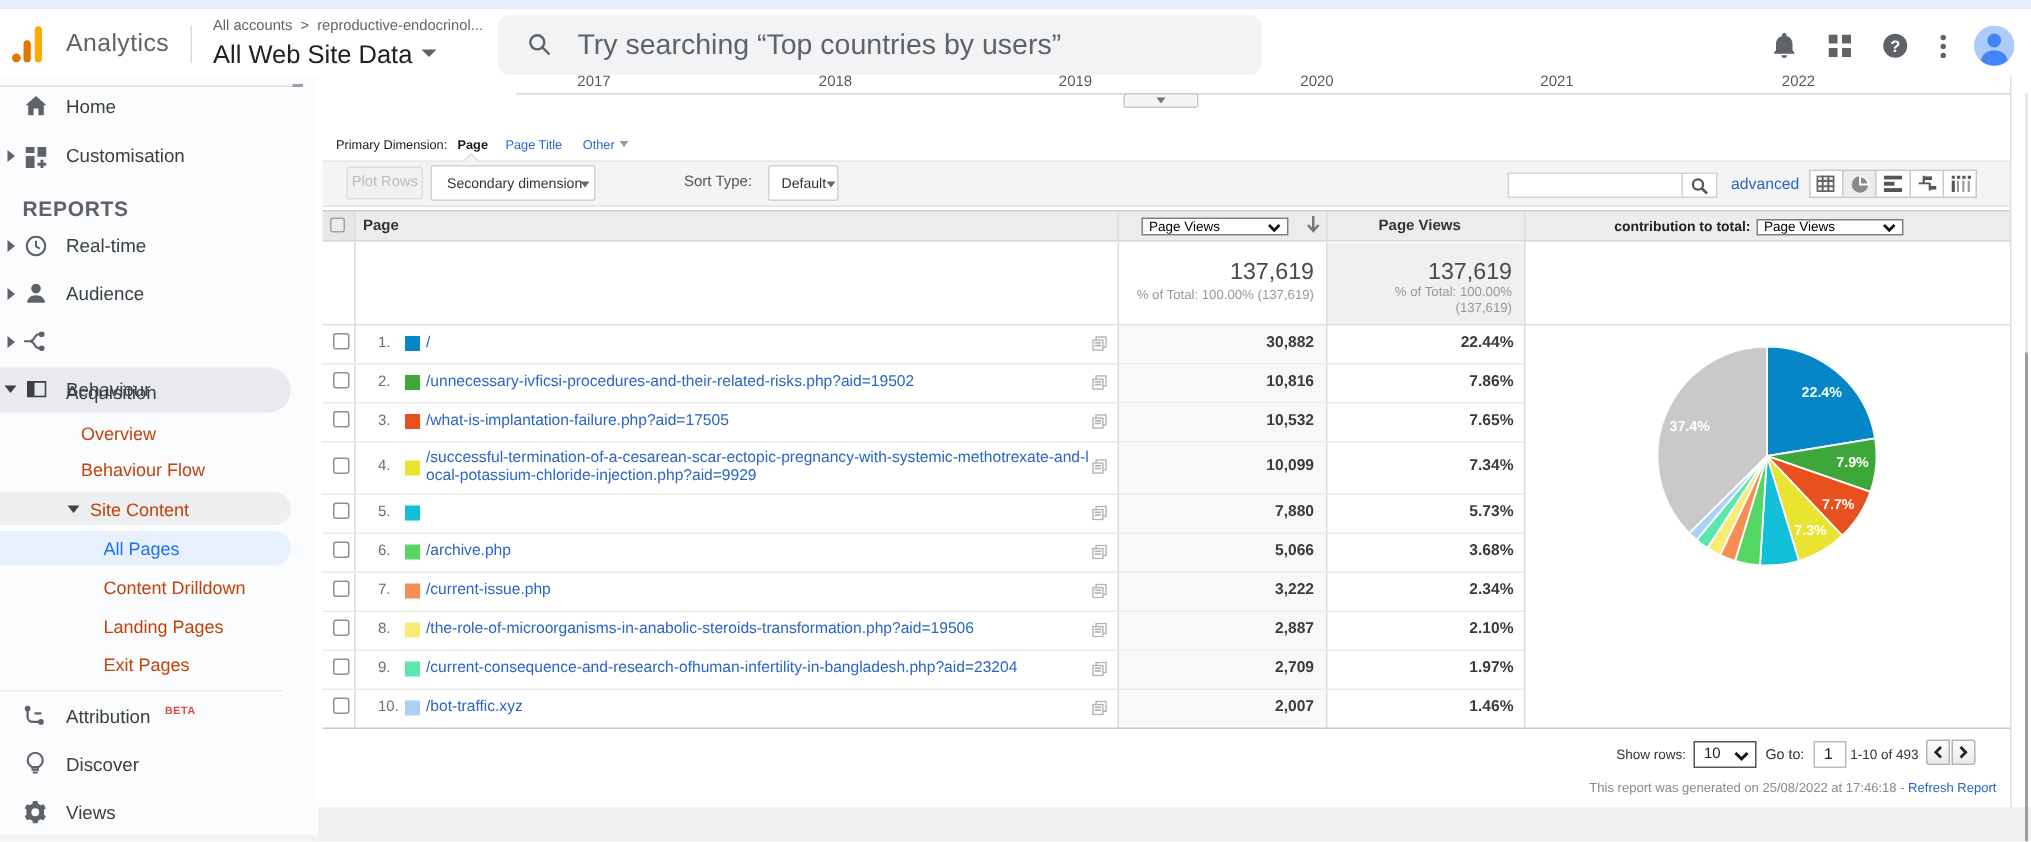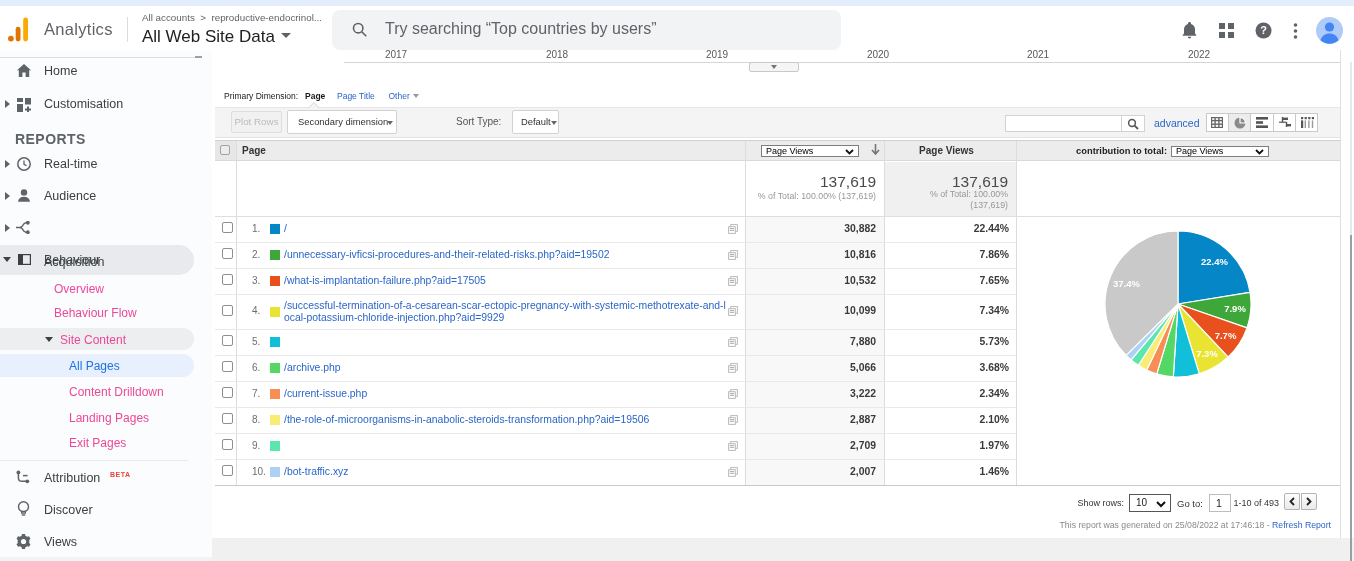--- a/index.html
+++ b/index.html
@@ -25,21 +25,21 @@
 <div class="abs" style="left:127px;top:17px;width:1px;height:25px;background:#dadce0;"></div>
 <div id="bc1" class="abs" style="left:142px;top:12px;font-size:9.8px;color:#5f6368;">All accounts &nbsp;&gt;&nbsp; reproductive-endocrinol...</div>
 <div id="bc2" class="abs" style="left:142px;top:27px;font-size:17px;color:#202124;">All Web Site Data</div>
 <div class="abs" style="left:281px;top:33px;width:0;height:0;border-left:5px solid transparent;border-right:5px solid transparent;border-top:5px solid #5f6368;"></div>
 
 <div class="abs" style="left:332px;top:10px;width:509px;height:40px;background:#f1f3f4;border-radius:8px;"></div>
 <svg class="abs" style="left:352px;top:22px;" width="15" height="15" viewBox="0 0 15 15">
   <circle cx="6.2" cy="6.2" r="4.7" fill="none" stroke="#5f6368" stroke-width="1.6"></circle>
   <line x1="9.7" y1="9.7" x2="13.8" y2="13.8" stroke="#5f6368" stroke-width="1.6" stroke-linecap="round"></line>
 </svg>
-<div id="srch" class="abs" style="left:385px;top:20px;font-size:16px;color:#5f6368;">Try searching “Top countries by users”</div>
+<div id="srch" class="abs" style="left:385px;top:20px;font-size:19px;color:#5f6368;">Try searching “Top countries by users”</div>
 
 <svg class="abs" style="left:1182px;top:21px;" width="15" height="18" viewBox="0 0 15 18">
   <path d="M7.5,1 C8.3,1 9,1.6 9,2.4 L9,3 C11.4,3.6 13,5.7 13,8.2 L13,12.5 L14.3,14 L14.3,14.8 L0.7,14.8 L0.7,14 L2,12.5 L2,8.2 C2,5.7 3.6,3.6 6,3 L6,2.4 C6,1.6 6.7,1 7.5,1 Z" fill="#5f6368"></path>
   <path d="M5.7,15.8 L9.3,15.8 A1.8,1.8 0 0 1 5.7,15.8 Z" fill="#5f6368"></path>
 </svg>
 <svg class="abs" style="left:1219px;top:23px;" width="15" height="15" viewBox="0 0 15 15">
   <rect x="0" y="0" width="6" height="6" fill="#5f6368"></rect>
       <rect x="9" y="0" width="6" height="6" fill="#5f6368"></rect>
   <rect x="0" y="9" width="6" height="6" fill="#5f6368"></rect>
       <rect x="9" y="9" width="6" height="6" fill="#5f6368"></rect>
@@ -65,21 +65,21 @@
 <div class="abs" style="left:195px;top:56px;width:7px;height:2px;background:#9aa0a6;"></div>
 
 <div class="abs" style="left:0;top:245px;width:194px;height:30px;background:#e8eaed;border-radius:0 15px 15px 0;"></div>
 
 <div class="abs" style="left:0;top:328px;width:194px;height:22px;background:#eceef0;border-radius:0 11px 11px 0;"></div>
 
 <div class="abs" style="left:0;top:354px;width:194px;height:23px;background:#e8f0fe;border-radius:0 12px 12px 0;"></div>
 
 <style>
 .nav { position:absolute; left:44px; font-size:12.5px; color:#3c4043; }
-.nav2 { position:absolute; font-size:12px; color:#ec4899; }
+.nav2 { position:absolute; font-size:12px; color:#c2410c; }
 .car { position:absolute; width:0; height:0; }
 .carR { border-top:4px solid transparent; border-bottom:4px solid transparent; border-left:5px solid #5f6368; }
 .carD { border-left:4px solid transparent; border-right:4px solid transparent; border-top:5px solid #3c4043; }
 </style>
 <div class="nav" style="top:64px;">Home</div>
 <div class="nav" style="top:97px;">Customisation</div>
 <div id="rep" class="abs" style="left:15px;top:131px;font-size:14px;font-weight:bold;color:#5f6368;letter-spacing:0.45px;">REPORTS</div>
 <div class="nav" style="top:157px;">Real-time</div>
 <div class="nav" style="top:189px;">Audience</div>
 <div class="nav" style="top:235px;margin-top:20px;">Acquisition</div>
@@ -369,20 +369,21 @@
       <rect x="2" y="4.4" width="4.7" height="1.2" fill="#b2b2b2"></rect>
       <rect x="2" y="6.4" width="4.7" height="1.2" fill="#b2b2b2"></rect>
     </svg>
 <div class="pv" style="top:413.5px;">2,887</div>
 <div class="pct" style="top:413.5px;">2.10%</div>
 <div class="rowline" style="top:433px;"></div>
 <div class="pvbg" style="top:434px;height:25px;"></div>
 <div class="cb" style="top:439.0px;"></div>
 <div class="rnum" style="top:439.5px;">9.</div>
 <div class="sq" style="top:441.0px;background:#5BE6AE;"></div>
+<div class="lnk" style="top:439.5px;">/current-consequence-and-research-ofhuman-infertility-in-bangladesh.php?aid=23204</div>
 <svg class="opn" style="top:440.5px;" width="10" height="10" viewBox="0 0 11 11">
       <rect x="3" y="0.7" width="7.3" height="7.3" fill="#fff" stroke="#b2b2b2" stroke-width="1"></rect>
       <rect x="0.7" y="3" width="7.3" height="7.3" fill="#fff" stroke="#b2b2b2" stroke-width="1"></rect>
       <rect x="2" y="4.4" width="4.7" height="1.2" fill="#b2b2b2"></rect>
       <rect x="2" y="6.4" width="4.7" height="1.2" fill="#b2b2b2"></rect>
     </svg>
 <div class="pv" style="top:439.5px;">2,709</div>
 <div class="pct" style="top:439.5px;">1.97%</div>
 <div class="rowline" style="top:459px;"></div>
 <div class="pvbg" style="top:460px;height:25px;"></div>

